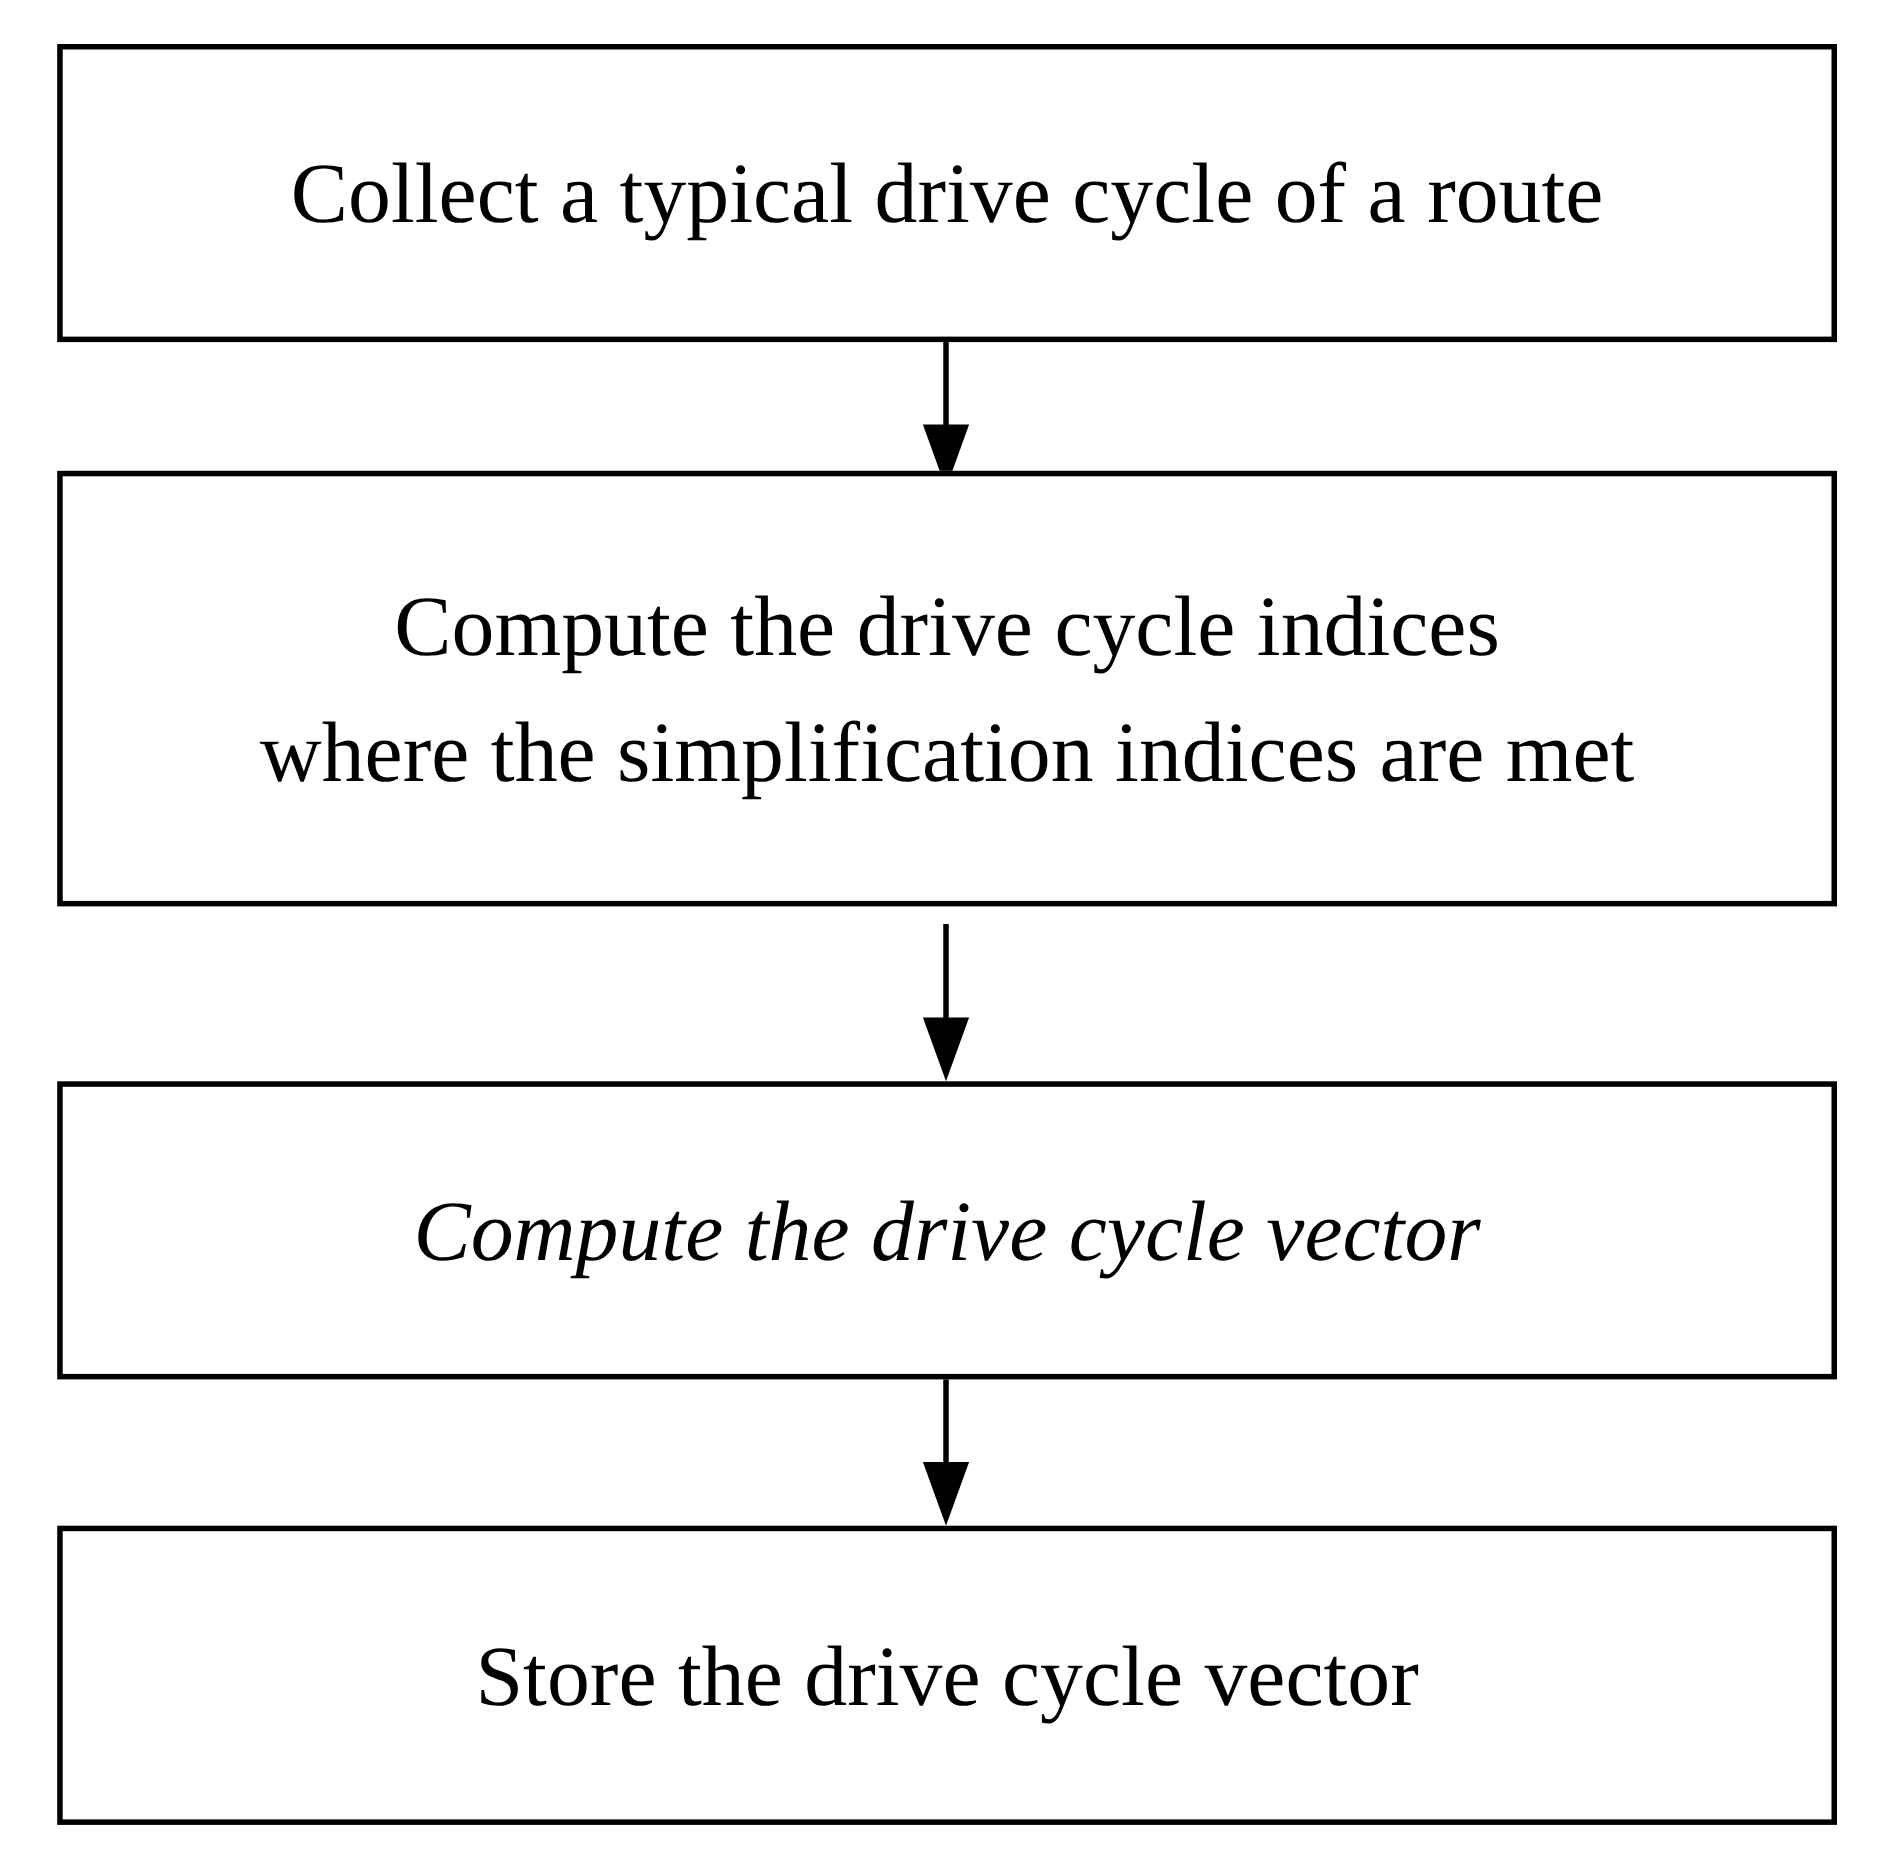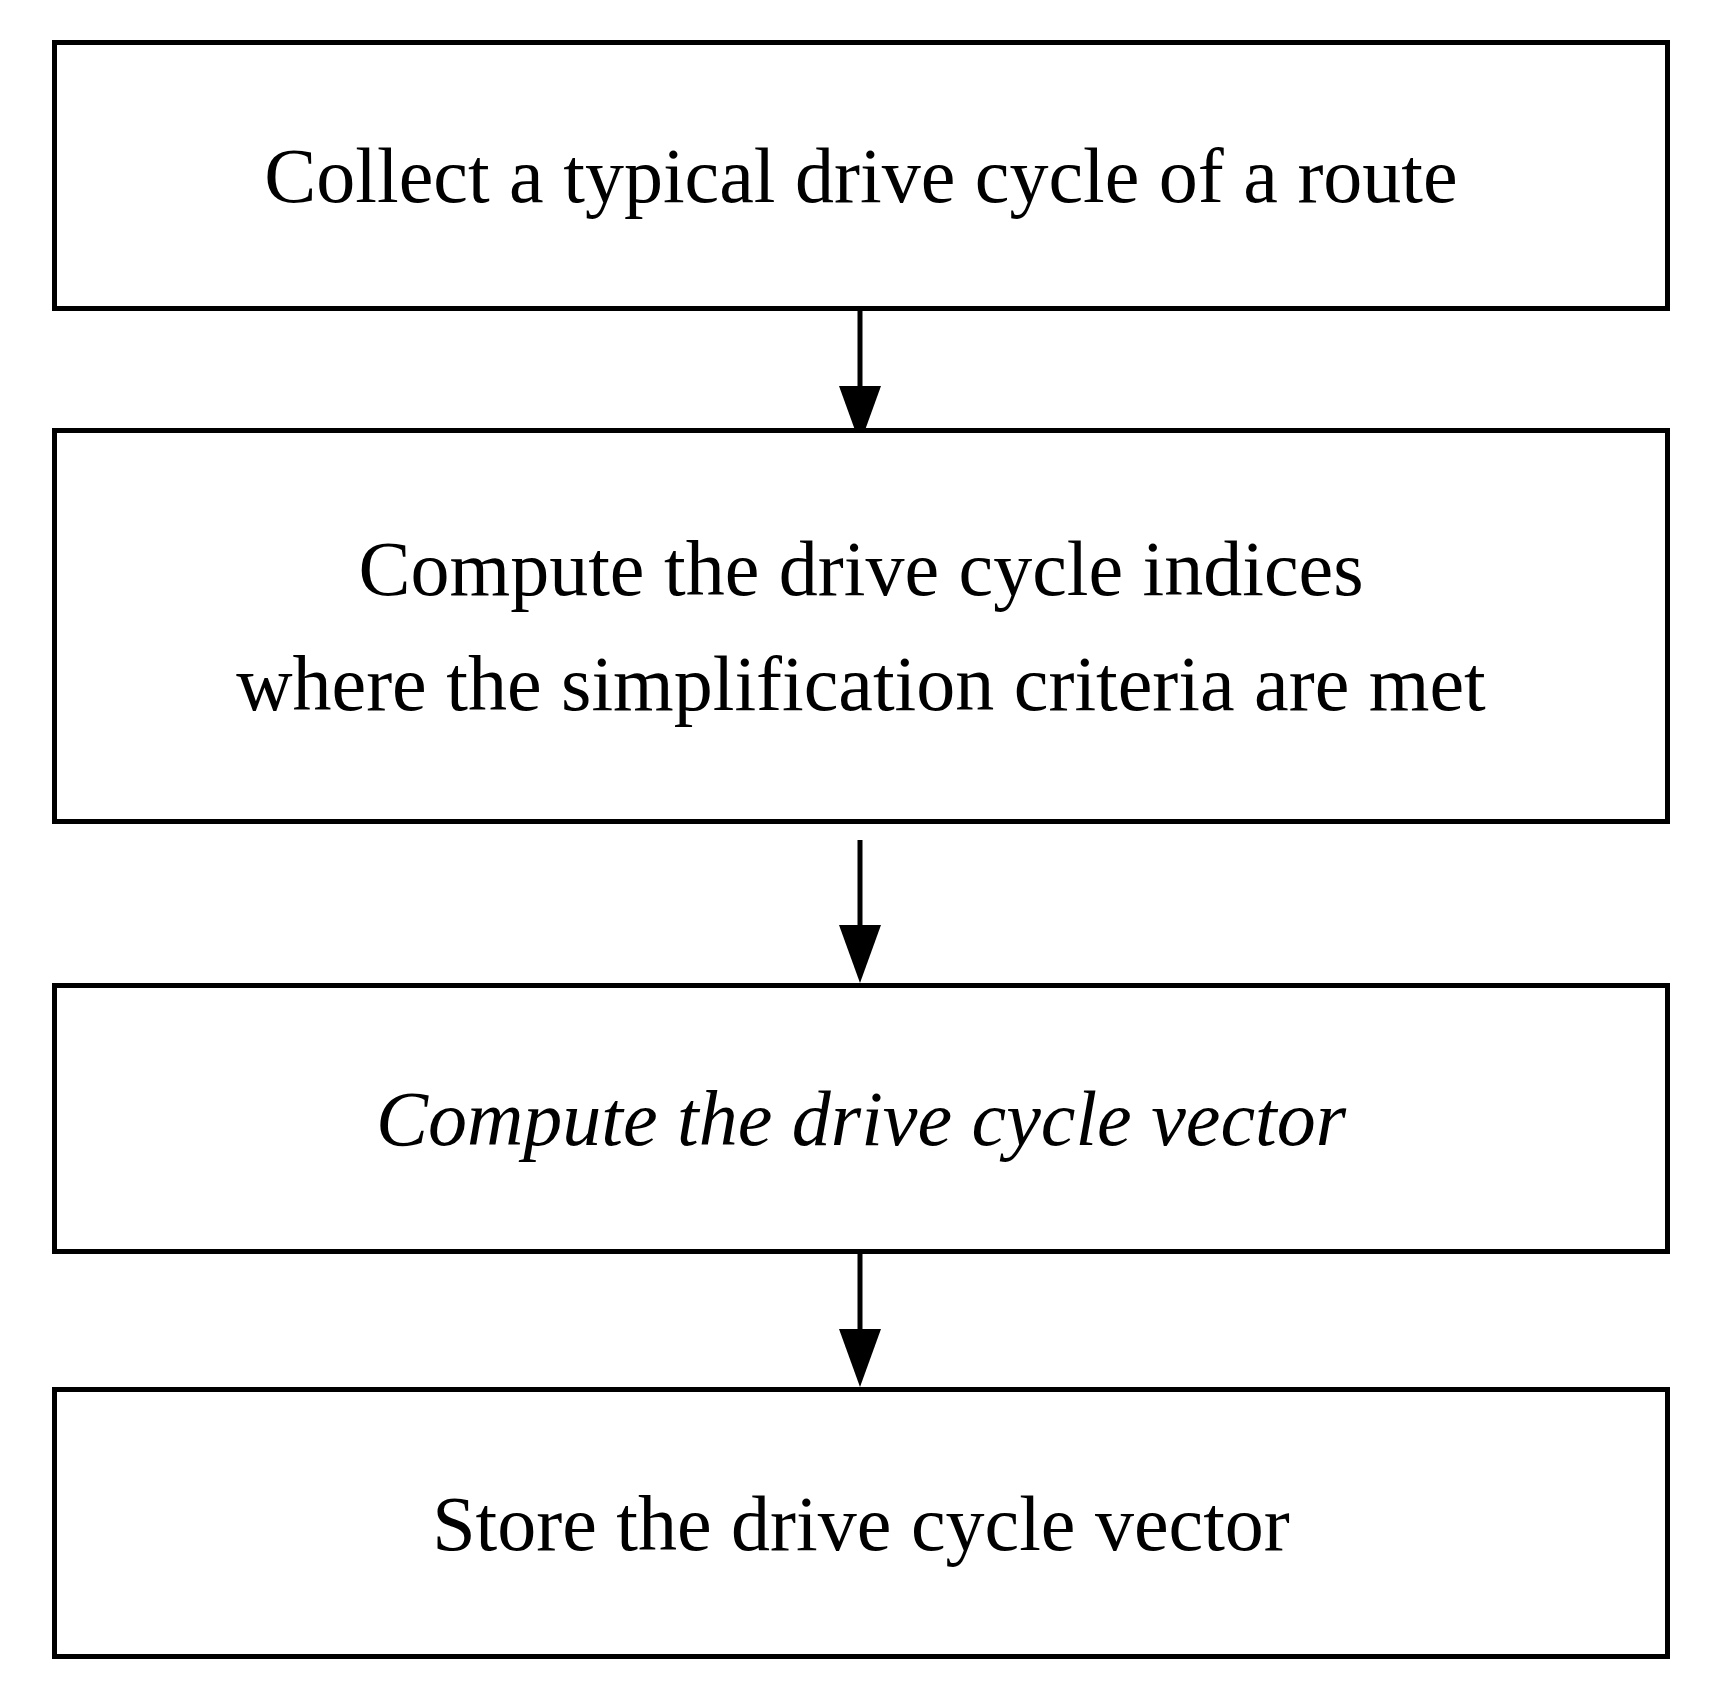--- a/index.html
+++ b/index.html
@@ -78,21 +78,21 @@
     <div class="line">Collect a typical drive cycle of a route</div>
   </div>
 
   <div id="arrow1" class="flow-arrow">
     <div class="shaft"></div>
     <div class="head"></div>
   </div>
 
   <div id="step2" class="flow-box">
     <div class="line">Compute the drive cycle indices</div>
-    <div class="line">where the simplification criteria are met</div>
+    <div class="line">where the simplification indices are met</div>
   </div>
 
   <div id="arrow2" class="flow-arrow">
     <div class="shaft"></div>
     <div class="head"></div>
   </div>
 
   <div id="step3" class="flow-box">
     <div class="line">Compute the drive cycle vector</div>
   </div>

